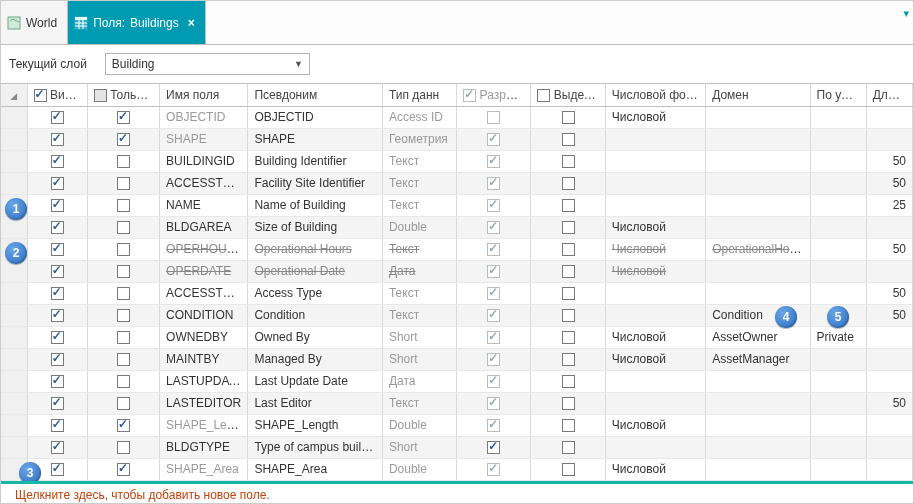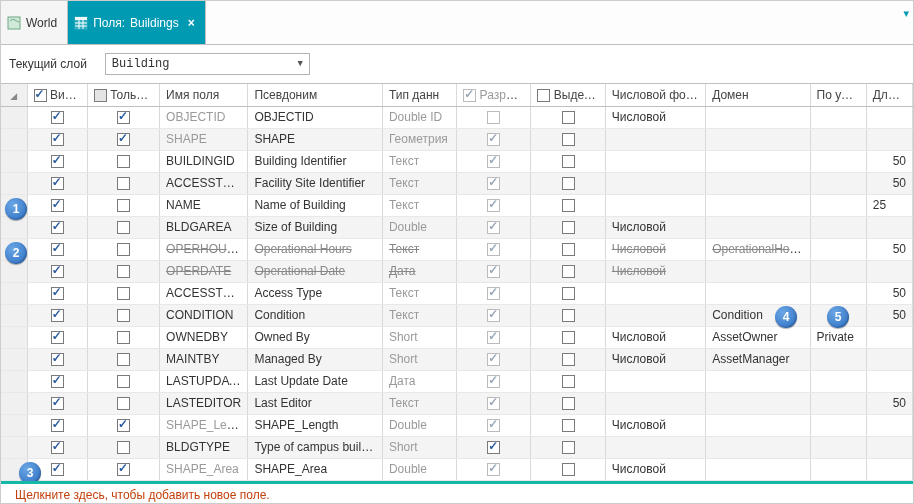--- a/index.html
+++ b/index.html
@@ -62,21 +62,20 @@
   .combo {
     border: 1px solid #b3b3b3;
     height: 22px;
     width: 205px;
     display: flex;
     align-items: center;
     justify-content: space-between;
     padding: 0 6px;
     background: #fff;
     cursor: pointer;
-    font-family: Liberation Mono, monospace;
   }
   .combo .caret { font-size: 9px; color: #555; }
   .grid-wrap {
     border-top: 1px solid #bfbfbf;
     overflow: auto;
   }
   table {
     border-collapse: collapse;
     width: 100%;
     table-layout: fixed;
@@ -231,21 +230,21 @@
         <th style="text-align:right"><span>Длина</span></th>
       </tr>
     </thead>
     <tbody id="rows">
         <tr>
           <td class="rowhead"></td>
           <td class="center"><span class="chk on"></span></td>
           <td class="center"><span class="chk on"></span></td>
           <td><span class="gray ">OBJECTID</span></td>
           <td><span class="">OBJECTID</span></td>
-          <td><span class="gray ">Double ID</span></td>
+          <td><span class="gray ">Access ID</span></td>
           <td class="center"><span class="chk dis"></span></td>
           <td class="center"><span class="chk "></span></td>
           <td><span class="">Числовой</span></td>
           <td><span class=""></span></td>
           <td></td>
           <td style="text-align:right"></td>
         </tr>
         <tr>
           <td class="rowhead"></td>
           <td class="center"><span class="chk on"></span></td>
@@ -293,21 +292,21 @@
           <td class="center"><span class="chk on"></span></td>
           <td class="center"><span class="chk "></span></td>
           <td><span class=" ">NAME</span></td>
           <td><span class="">Name of Building</span></td>
           <td><span class="gray ">Текст</span></td>
           <td class="center"><span class="chk on dis"></span></td>
           <td class="center"><span class="chk "></span></td>
           <td><span class=""></span></td>
           <td><span class=""></span></td>
           <td></td>
-          <td style="">25</td>
+          <td style="text-align:right">25</td>
         </tr>
         <tr>
           <td class="rowhead"></td>
           <td class="center"><span class="chk on"></span></td>
           <td class="center"><span class="chk "></span></td>
           <td><span class=" ">BLDGAREA</span></td>
           <td><span class="">Size of Building</span></td>
           <td><span class="gray ">Double</span></td>
           <td class="center"><span class="chk on dis"></span></td>
           <td class="center"><span class="chk "></span></td>

